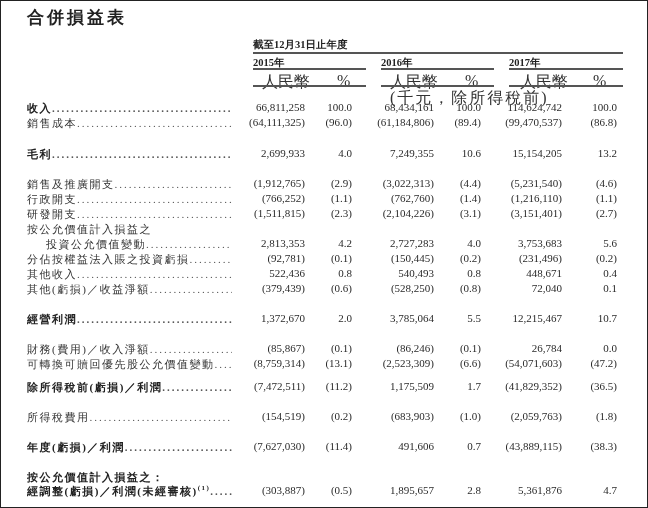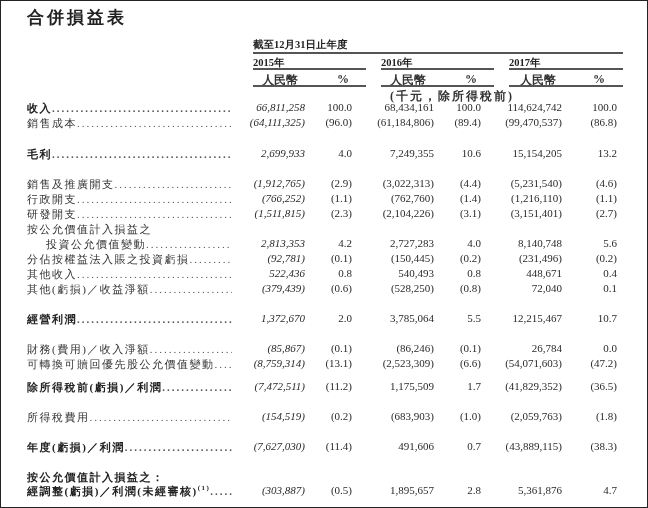--- a/index.html
+++ b/index.html
@@ -5,28 +5,28 @@
   html, body { margin:0; padding:0; }
   body {
     width:648px; height:508px; background:#fff; overflow:hidden;
     font-family:"Liberation Serif","DejaVu Serif",serif; color:#2a2a2a;
     position:relative;
   }
   .frame { position:absolute; left:0; top:0; width:646px; height:506px; border:1px solid #222; }
   .title { position:absolute; left:27px; top:6px; font-size:17px; font-weight:bold; letter-spacing:3px; color:#222; }
   .hline { position:absolute; height:2px; background:#555; }
   .hdr { position:absolute; font-size:10.5px; font-weight:bold; text-align:left; color:#222; }
-  .sub { position:absolute; font-size:12px; font-weight:bold; color:#333;text-align:center; }
+  .sub { position:absolute; font-size:16px; font-weight:normal; color:#333;text-align:center; }
   .row { position:absolute; left:0; width:648px; height:13px; font-size:11px; }
   .row .label { position:absolute; left:27px; top:0; width:205px; white-space:nowrap; overflow:hidden; letter-spacing:1.5px; color:#333; }
   .row .label.bold { font-weight:bold; color:#222; }
   .row .label .dots { letter-spacing:2px; color:#555; }
   .row .label.indent { left:46px; width:186px; }
   .num { position:absolute; top:0; text-align:right; white-space:nowrap; }
-  .c1 { right:343px;font-style:italic; } 
+  .c1 { right:343px; } 
   .c2 { right:296px; } 
   .c3 { right:214px; } 
   .c4 { right:167px; } 
   .c5 { right:86px;font-family:Liberation Serif, serif;  } 
   .c6 { right:31px;  } 
   sup { font-size:7px; }
 </style>
 </head>
 <body>
 
@@ -120,21 +120,21 @@
       <div class="num c4"></div>
       <div class="num c5"></div>
       <div class="num c6"></div>
     </div>
     <div class="row" style="top: 237px;">
       <div class="label indent"><span>投資公允價值變動</span><span class="dots">........................................</span></div>
       <div class="num c1">2,813,353</div>
       <div class="num c2">4.2</div>
       <div class="num c3">2,727,283</div>
       <div class="num c4">4.0</div>
-      <div class="num c5">8,140,748</div>
+      <div class="num c5">3,753,683</div>
       <div class="num c6">5.6</div>
     </div>
     <div class="row" style="top: 252px;">
       <div class="label"><span>分佔按權益法入賬之投資虧損</span><span class="dots">........................................</span></div>
       <div class="num c1">(92,781)</div>
       <div class="num c2">(0.1)</div>
       <div class="num c3">(150,445)</div>
       <div class="num c4">(0.2)</div>
       <div class="num c5">(231,496)</div>
       <div class="num c6">(0.2)</div>

